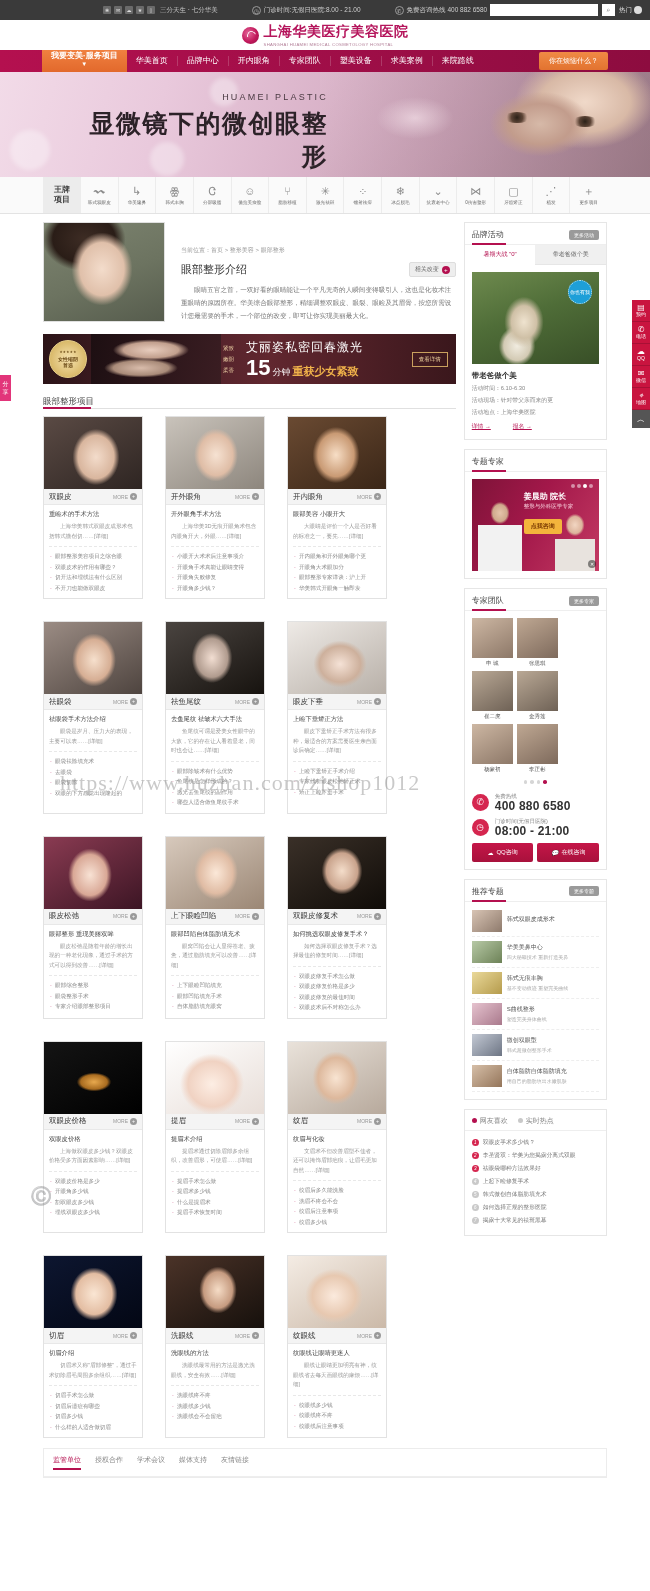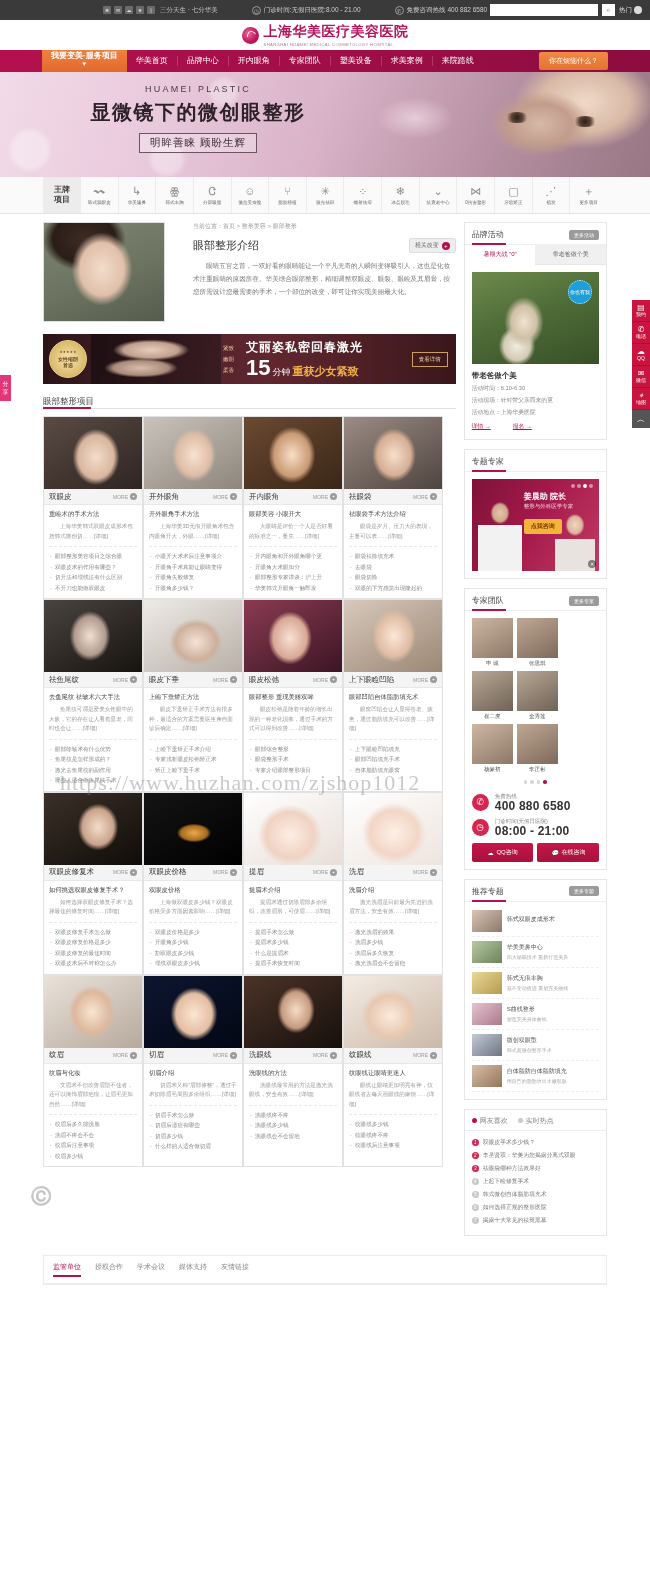--- a/index.html
+++ b/index.html
@@ -87,23 +87,23 @@
     background:
       radial-gradient(ellipse 55px 30px at 95px 46px, rgba(255,240,245,0.55), transparent 70%),
       radial-gradient(ellipse 70px 45px at 220px 52px, #d6b9a8 0%, #c29c8c 45%, transparent 72%),
       radial-gradient(ellipse 90px 60px at 265px 30px, #f0d9c9 0%, #d8b9a6 50%, transparent 78%),
       linear-gradient(120deg, rgba(230,200,215,0.2), rgba(150,110,120,0.5));
   }
   .banner .eye {
     position: absolute; width: 26px; height: 11px; border-radius: 50%;
     background: radial-gradient(circle at 50% 50%, #2b2118 0%, #5c4436 40%, rgba(210,180,170,0) 72%);
   }
-  .bn-text { position: absolute; left: 68px; top: 12px; width: 260px; text-align: center; }
+  .bn-text { position: absolute; left: 68px; top: 20px; width: 260px; text-align: right; }
   .bn-en { font-size: 9px; color: #4a3a42; letter-spacing: 2.2px; }
-  .bn-cn { font-size: 20px; color: #2c2228; font-weight: bold; letter-spacing: 1.5px; margin-top: 5px; }
+  .bn-cn { font-size: 25px; color: #2c2228; font-weight: bold; letter-spacing: 1.5px; margin-top: 5px; }
   .bn-sub {
     display: inline-block; margin-top: 7px; border: 1px solid #6b5560;
     padding: 2px 10px; font-size: 10.5px; color: #3a2c33; background: rgba(255,255,255,0.28); letter-spacing: 1px;
   }
 
   
   .iconnav {
     height: 37px; background: #fafafa; border-bottom: 1px solid #e3e3e3;
     display: flex; align-items: stretch; padding: 0 43px;
   }
@@ -120,21 +120,21 @@
   .in-ico { font-size: 11px; color: #8c8c8c; line-height: 12px; height: 13px; }
   .in-lb { font-size: 4.6px; color: #666; white-space: nowrap; }
 
   
   .main { display: flex; padding: 8px 43px 0 43px; gap: 8px; }
   .col-l { width: 415px; }
   .col-r { width: 144px; }
 
   
   .crumb { font-size: 6px; color: #999; margin-bottom: 7px; }
-  .art-head { display: flex; align-items: flex-start; gap: 28px; }
+  .art-head { display: flex; align-items: flex-end; gap: 16px; }
   .art-photo {
     width: 122px; height: 100px; flex: none; border: 1px solid #e0e0e0;
     background:
       radial-gradient(ellipse 40px 48px at 58px 46px, #f3dccb 0%, #e0c0aa 55%, transparent 76%),
       radial-gradient(ellipse 52px 40px at 40px 16px, #3d2c24 0%, #2a1d17 60%, transparent 80%),
       linear-gradient(160deg, #7d8470 0%, #6c7360 55%, #565c4d 100%);
   }
   .art-body { flex: 1; }
   .art-title-row { display: flex; align-items: center; justify-content: space-between; margin-bottom: 6px; }
   .art-title { font-size: 11px; color: #333; }
@@ -161,39 +161,39 @@
   .promo .seal .stars { font-size: 3.5px; letter-spacing: 0.3px; }
   .promo .arm {
     width: 130px; height: 50px; margin-left: 4px; flex: none;
     background:
       radial-gradient(ellipse 50px 14px at 60px 16px, #e8cdbe 0%, #c2a08e 55%, transparent 76%),
       radial-gradient(ellipse 46px 12px at 50px 34px, #d9bcab 0%, #a98b79 60%, transparent 80%),
       linear-gradient(100deg, #1d0f12, #3a1d22);
   }
   .promo .cols { font-size: 5.5px; color: #e7c9a0; line-height: 11px; flex: none; margin-left: 2px; }
   .promo .ptxt { margin-left: 12px; flex: 1; }
-  .promo .p1 { font-size: 12px; color: #fff; font-weight: bold; letter-spacing: 1px; }
+  .promo .p1 { font-size: 12px; color: #fff; font-weight: normal; letter-spacing: 1px; }
   .promo .p2 { margin-top: 2px; display: flex; align-items: baseline; gap: 2px; }
   .promo .p2 .num { font-size: 22px; color: #fff; font-weight: bold; line-height: 20px; }
   .promo .p2 .u { font-size: 9px; color: #fff; }
   .promo .p2 .r { font-size: 11px; color: #f0b24a; font-weight: bold; }
   .promo .pbtn {
     margin-right: 8px; flex: none; border: 1px solid #c9a05e; color: #f0d4a0;
     font-size: 5.5px; padding: 3px 6px;
   }
 
   
   .sec-title {
     margin-top: 12px; font-size: 8.5px; color: #444;
     border-bottom: 1px solid #e0e0e0; position: relative;
   }
   .sec-title::after { content: ""; position: absolute; left: 0; bottom: -1px; width: 48px; height: 2px; background: #b4104f; }
 
   
-  .grid { display: flex; flex-wrap: wrap; gap: 0; margin-top: 7px; }
+  .grid { display: flex; flex-wrap: wrap; gap: 22px; margin-top: 7px; }
   .card { width: 100px; border: 1px solid #e2e2e2; background: #fff; }
   .card-img { height: 72px; background: #ddd; position: relative; }
   .card-bar {
     height: 16px; background: #f4f4f4; border-bottom: 1px solid #e8e8e8;
     display: flex; align-items: center; justify-content: space-between; padding: 0 5px;
   }
   .card-t { font-size: 7.5px; color: #333; }
   .card-more { font-size: 5px; color: #999; display: flex; align-items: center; gap: 2px; }
   .card-more .d { width: 7px; height: 7px; border-radius: 50%; background: #9a9a9a; color: #fff; font-size: 5px; text-align: center; line-height: 7px; }
   .card-body { padding: 5px; }
@@ -737,40 +737,20 @@
             <div class="card-p">提眉术通过切除眉部多余组织，改善眉形，可使眉……[详细]</div>
             <ul class="card-ul">
               <li>提眉手术怎么做</li>
               <li>提眉术多少钱</li>
               <li>什么是提眉术</li>
               <li>提眉手术恢复时间</li>
             </ul>
           </div>
         </div>
 
-        <div class="card">
-          <div class="card-img" style="background:radial-gradient(ellipse 40px 38px at 50px 40px,#fdf0e6,#f2d6c6 60%,transparent 80%),linear-gradient(150deg,#fff,#eee4de)"></div>
-          <div class="card-bar">
-            <span class="card-t">洗眉</span>
-            <span class="card-more">
-                <span>MORE</span>
-                <i class="d">+</i>
-              </span>
-          </div>
-          <div class="card-body">
-            <div class="card-h">洗眉介绍</div>
-            <div class="card-p">激光洗眉是目前最为先进的洗眉方法，安全有效……[详细]</div>
-            <ul class="card-ul">
-              <li>激光洗眉的效果</li>
-              <li>洗眉多少钱</li>
-              <li>洗眉后多久恢复</li>
-              <li>激光洗眉会不会留疤</li>
-            </ul>
-          </div>
-        </div>
 
         <div class="card">
           <div class="card-img" style="background:radial-gradient(ellipse 30px 34px at 48px 36px,#f8e4d2,#ddb89c 60%,transparent 78%),linear-gradient(150deg,#e9e2da,#b7a99c)"></div>
           <div class="card-bar">
             <span class="card-t">纹眉</span>
             <span class="card-more">
                 <span>MORE</span>
                 <i class="d">+</i>
               </span>
           </div>

